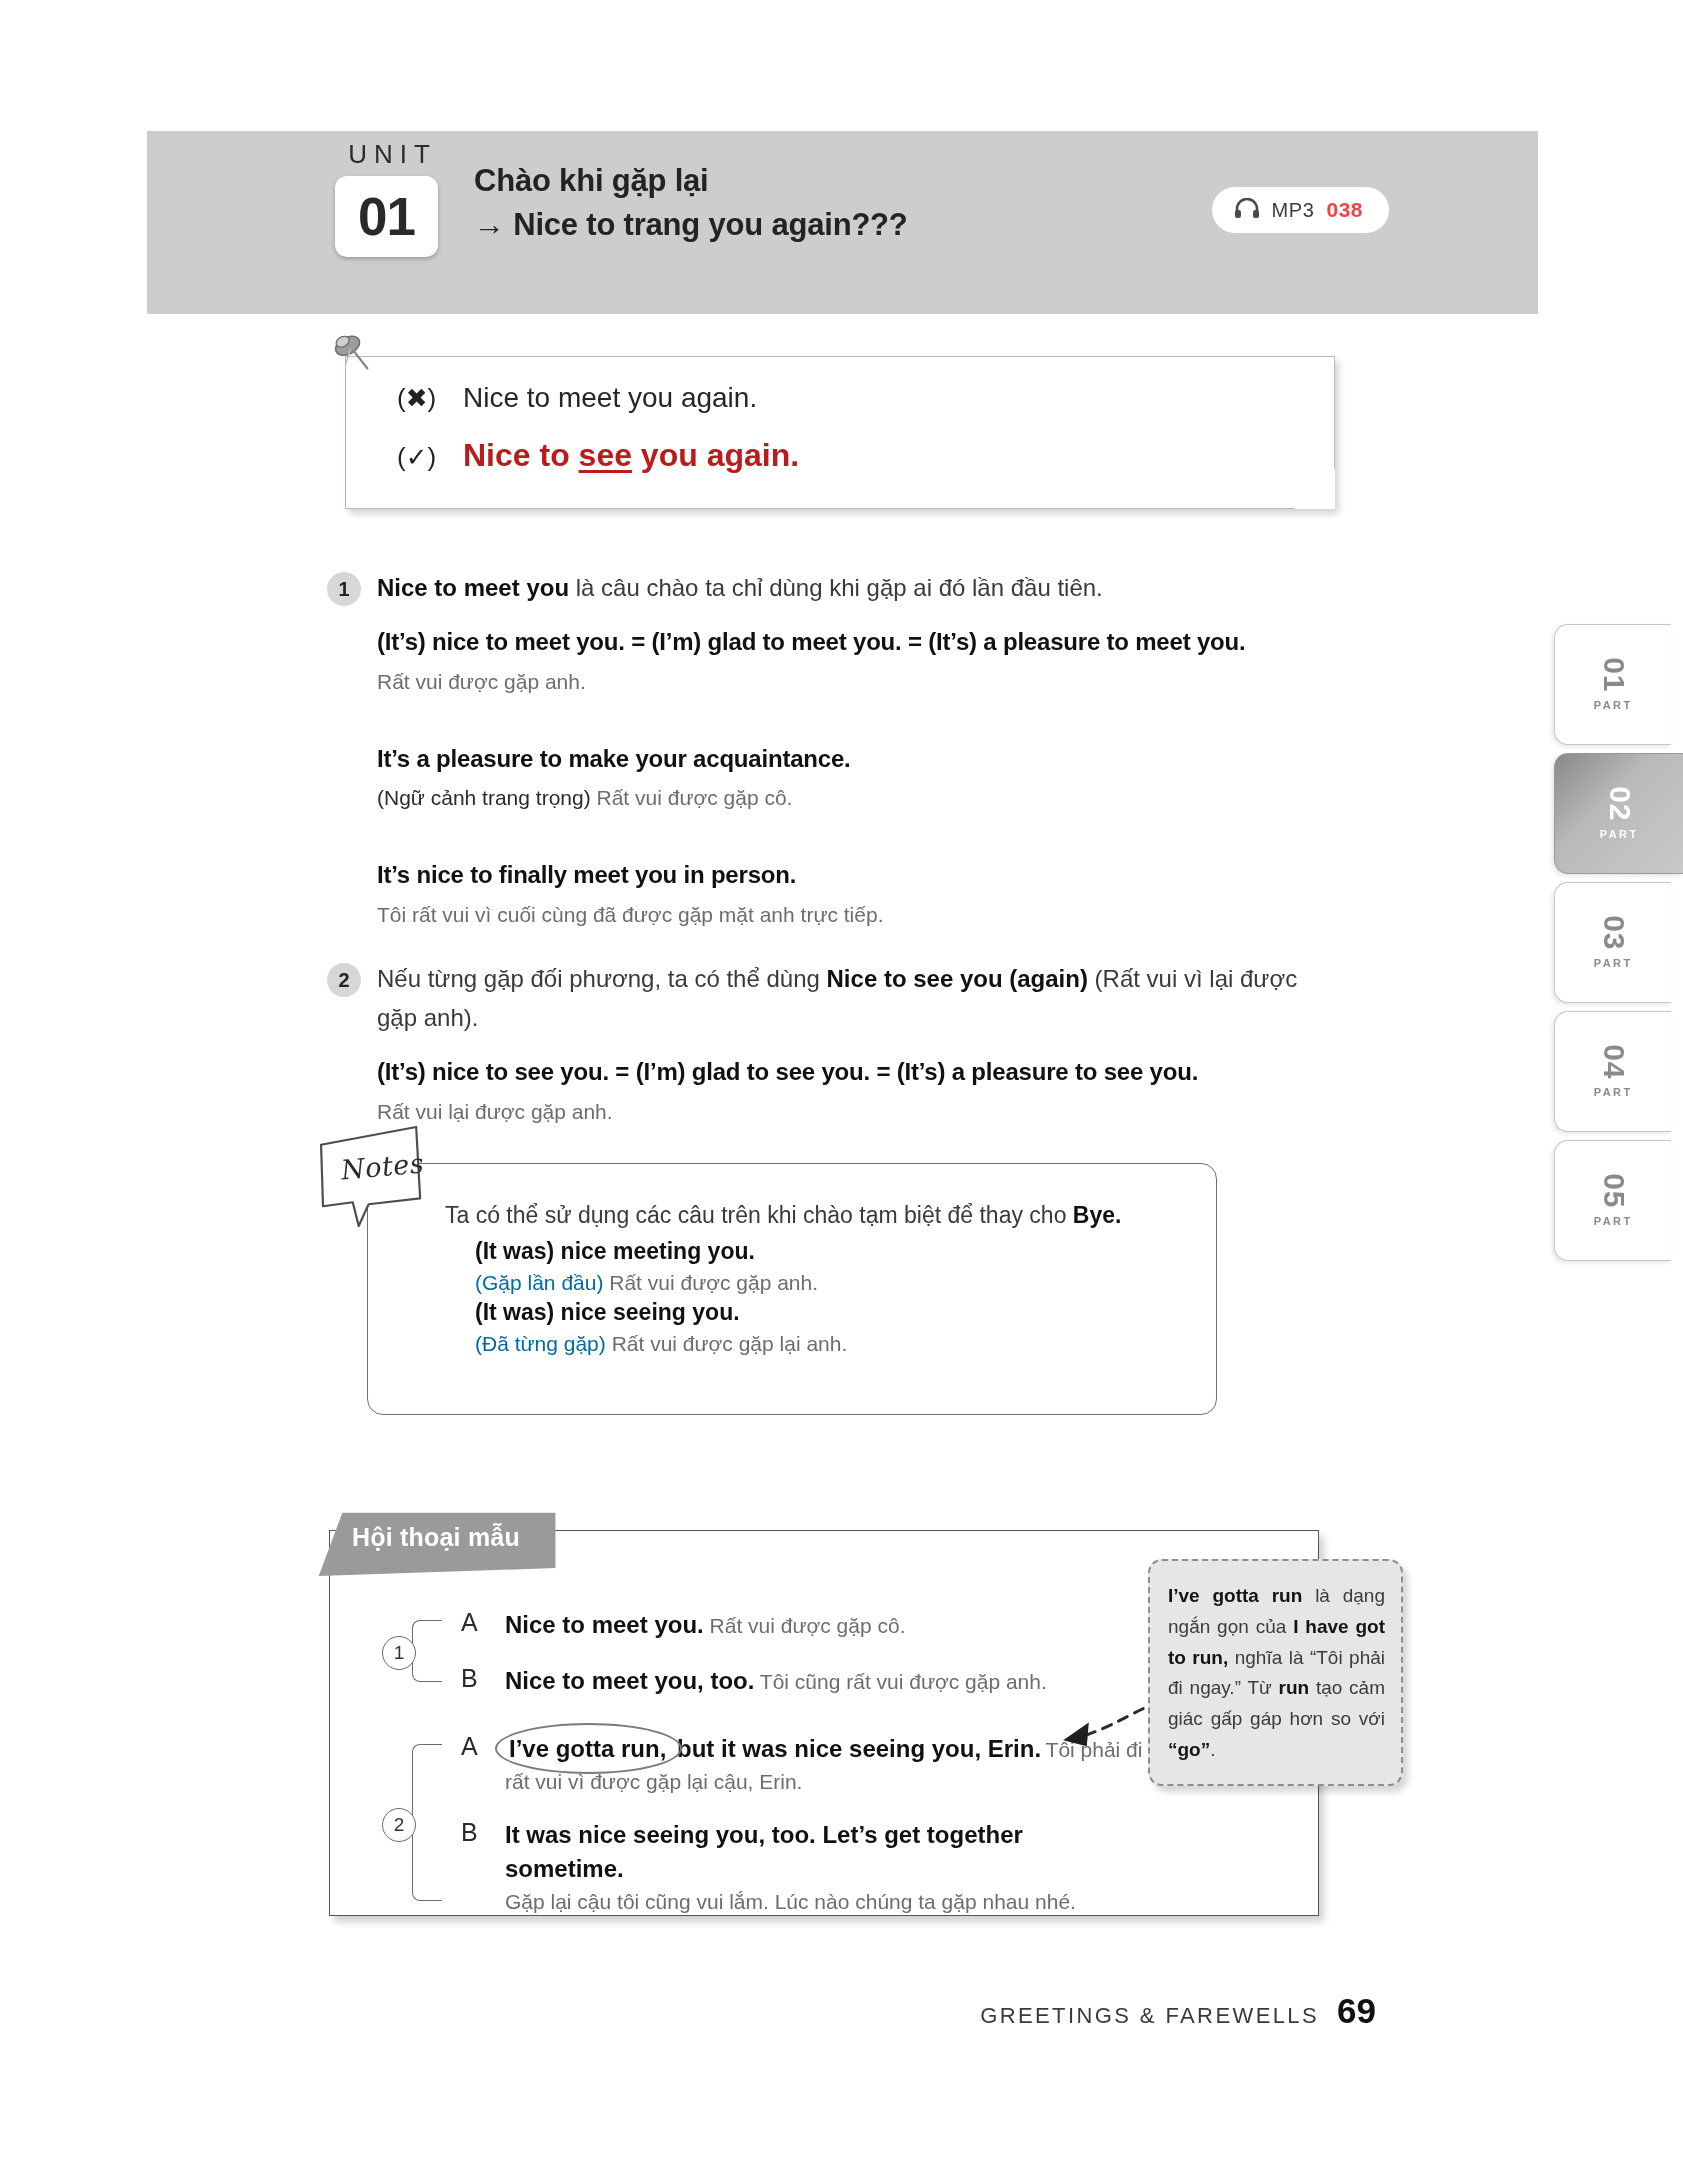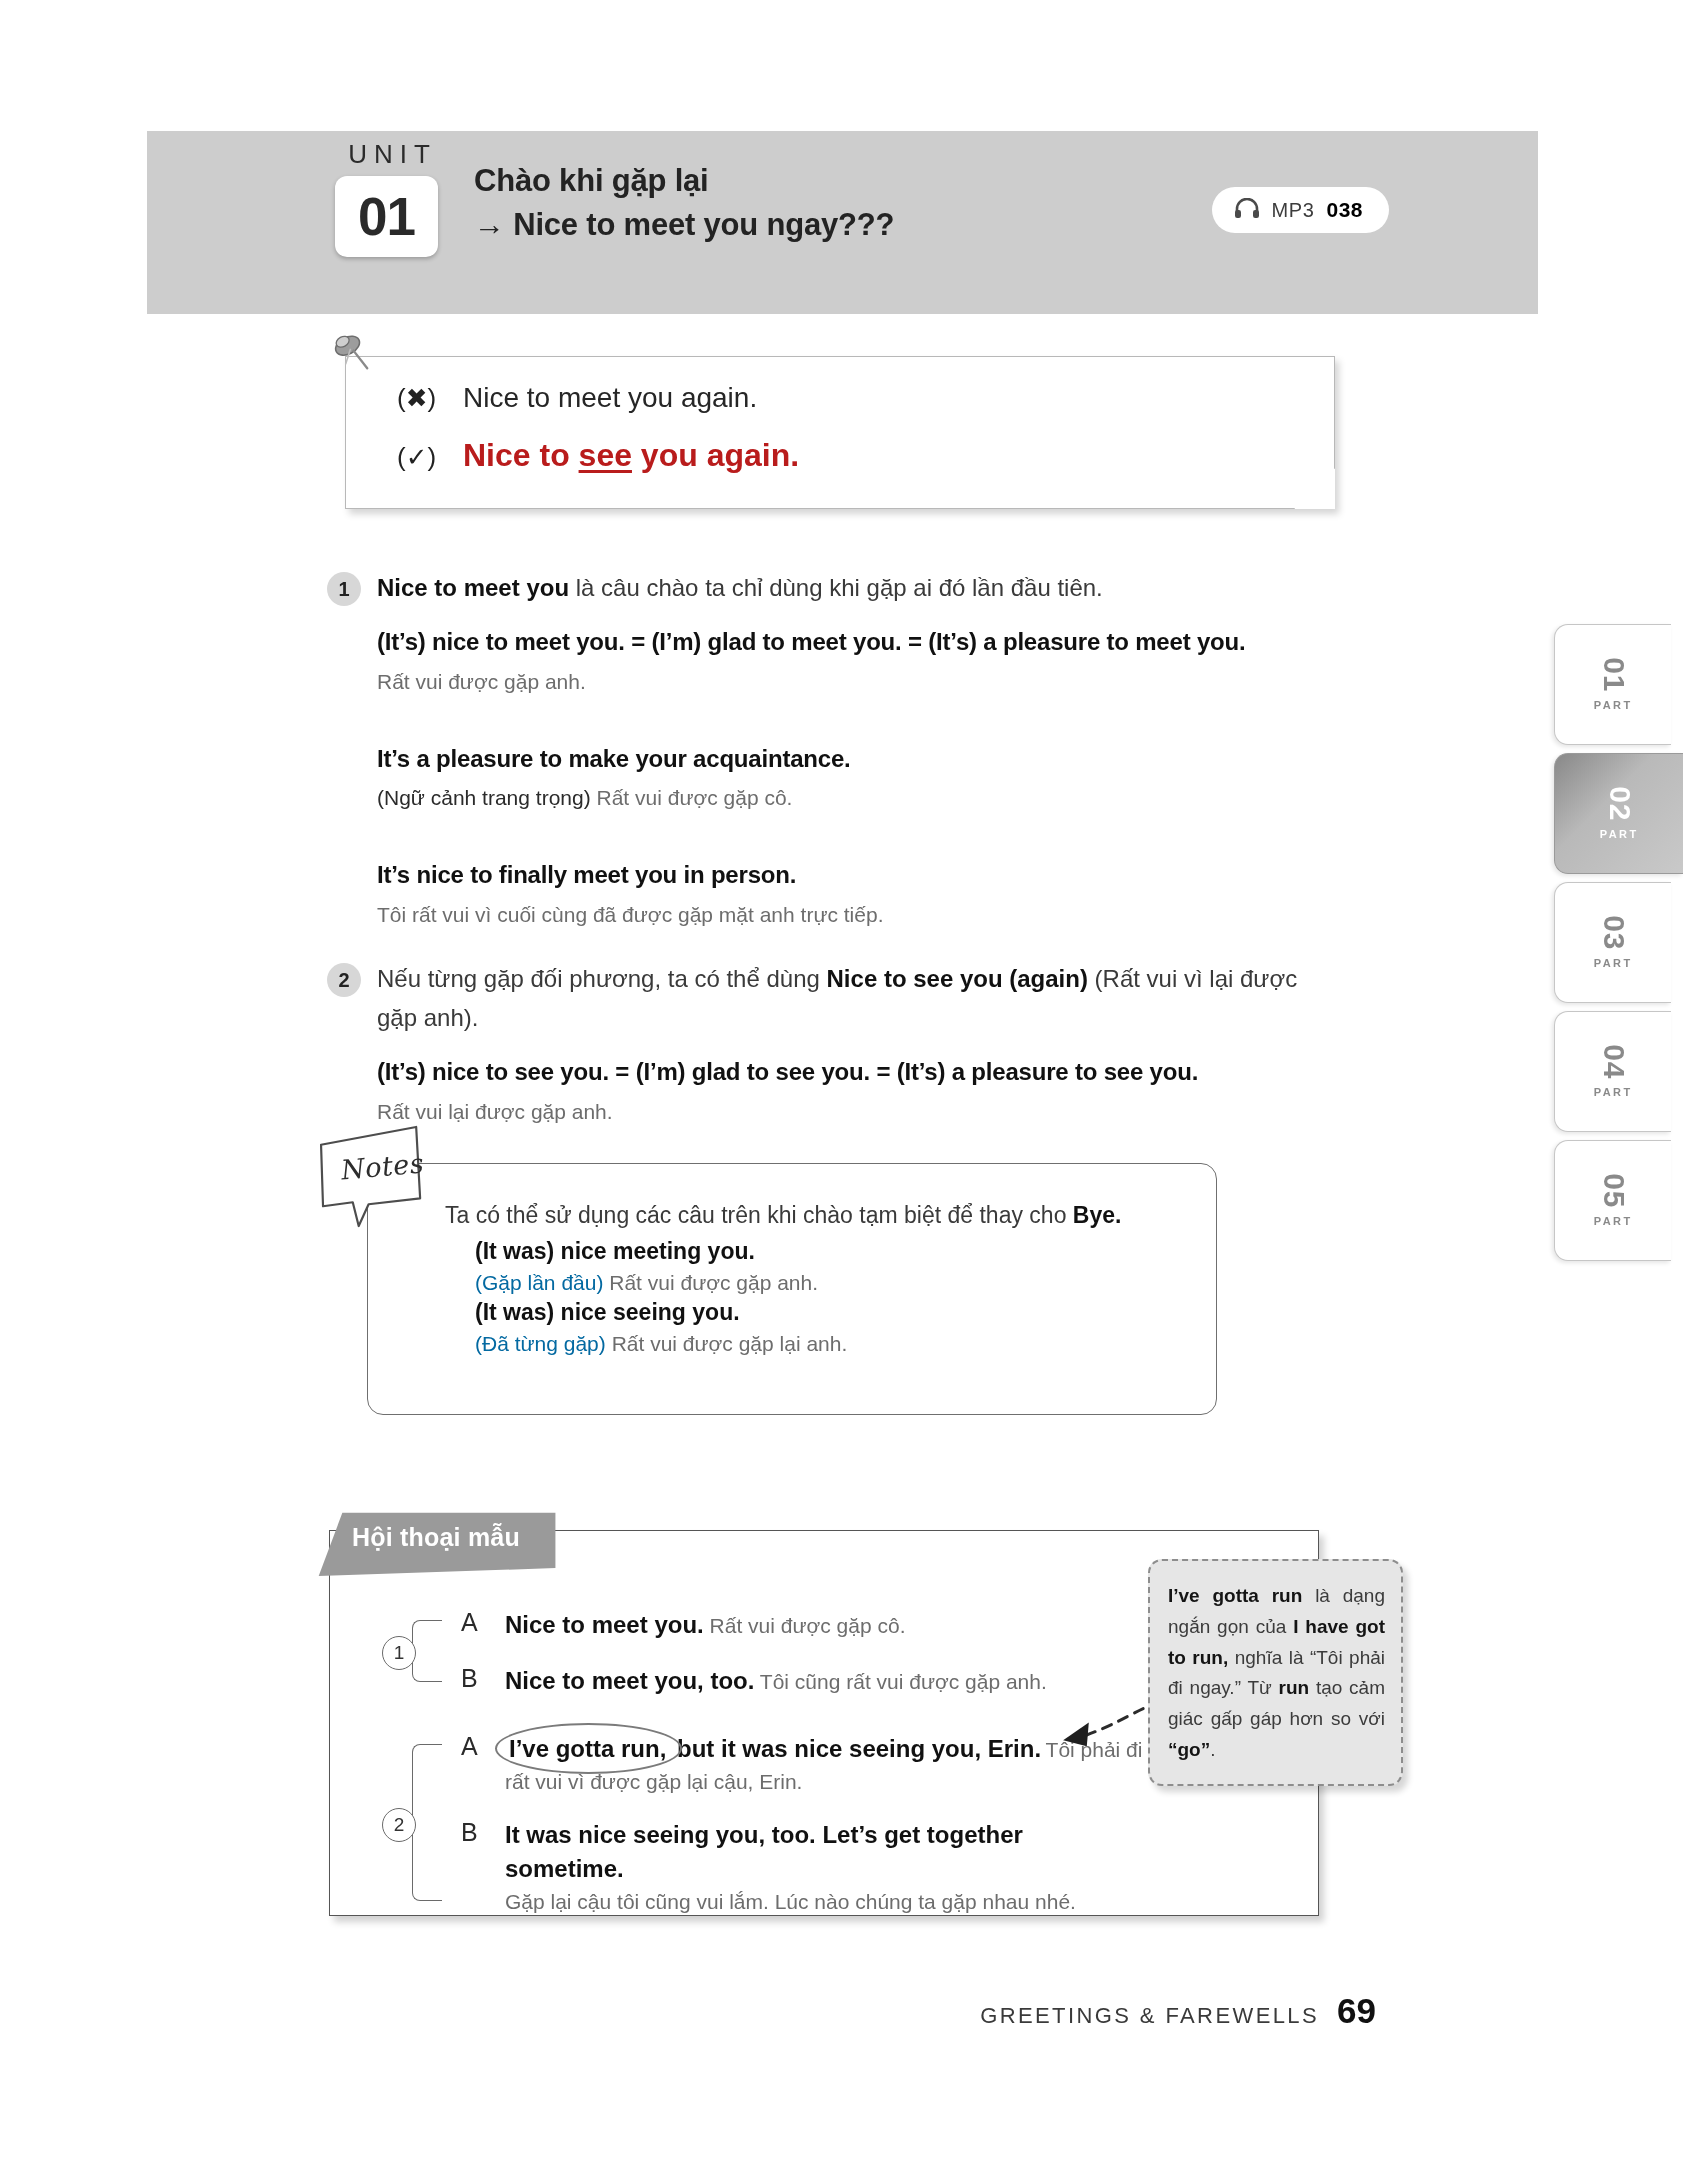--- a/index.html
+++ b/index.html
@@ -40,21 +40,21 @@
     letter-spacing:-0.2px;
   }
   #mp3-badge{
     position:absolute; right:149px; top:56px;
     background:#ffffff; border-radius:24px; height:46px;
     display:flex; align-items:center; gap:12px;
     padding:0 26px 0 22px;
   }
   #mp3-badge .hp{ display:block; }
   #mp3-label{ font-size:20px; color:#3d3d3d; letter-spacing:0.6px;}
-  #mp3-number{ font-size:21px; font-weight:800; color:#000000; letter-spacing:0.5px;}
+  #mp3-number{ font-size:21px; font-weight:800; color:#ef4444; letter-spacing:0.5px;}
 
   
   #pin-box{
     position:absolute; left:345px; top:356px; width:990px; height:153px;
     background:#ffffff; border:1px solid #b8b8b8;
     box-shadow:4px 5px 7px rgba(0,0,0,.17);
   }
   #pin-box:after{
     content:""; position:absolute; right:-1px; bottom:-1px;
     width:40px; height:40px; background:#ffffff;
@@ -210,21 +210,21 @@
 
   <div id="unit-block">
     <div id="unit-word">UNIT</div>
     <div id="unit-badge">
       <span id="unit-number">01</span>
     </div>
   </div>
 
   <div id="header-titles">
     <div class="header-title-line">Chào khi gặp lại</div>
-    <div class="header-title-line">→ Nice to meet you ngay???</div>
+    <div class="header-title-line">→ Nice to trang you again???</div>
   </div>
 
   <div id="mp3-badge">
     <span class="hp">
       <svg width="26" height="20" viewBox="0 0 26 20">
         <path d="M3 15 V11 a10 10 0 0 1 20 0 V15" fill="none" stroke="#4a4a4a" stroke-width="2.6" stroke-linecap="round"></path>
         <rect x="1" y="12" width="6" height="8" rx="2.2" fill="#4a4a4a"></rect>
         <rect x="19" y="12" width="6" height="8" rx="2.2" fill="#4a4a4a"></rect>
       </svg>
     </span>

